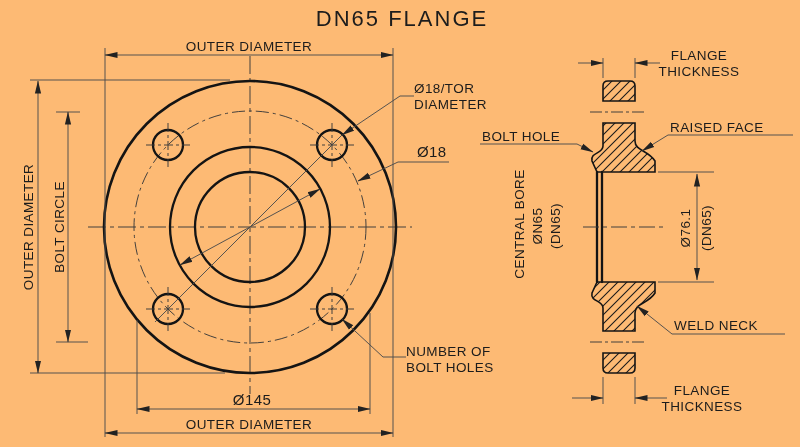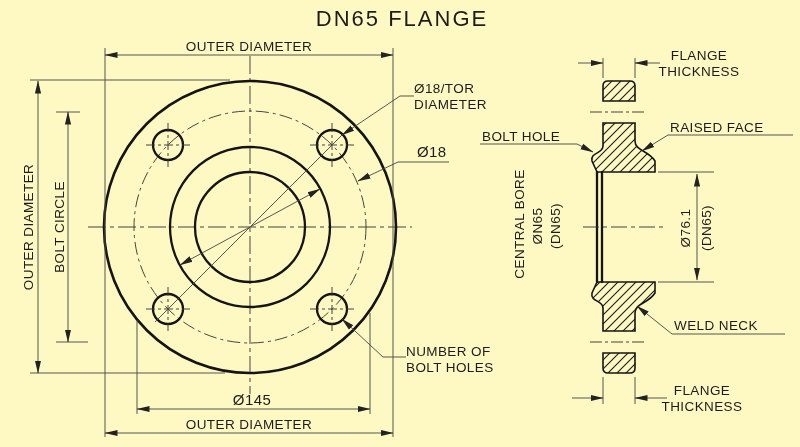--- a/index.html
+++ b/index.html
@@ -1,16 +1,16 @@
 <!DOCTYPE html>
 <html><head>
 <meta charset="utf-8">
 <style>
   html,body{margin:0;padding:0;background:#fff;}
-  .frame{position:relative;width:800px;height:447px;background:#fef9c3;overflow:hidden;
+  .frame{position:relative;width:800px;height:447px;background:#fdba74;overflow:hidden;
          font-family:"Liberation Sans",sans-serif;}
   svg{display:block;}
   svg text{font-family:"Liberation Sans",sans-serif;fill:#1c1c1c;letter-spacing:.4px;}
   .lbl{font-size:13.5px;}
   .lbl-big{font-size:15px;}
   .title{font-size:22px;letter-spacing:2px;}
   .outline{fill:none;stroke:#141414;stroke-width:2.3;stroke-linecap:round;}
   .outline-heavy{fill:none;stroke:#141414;stroke-width:2.6;}
   .thin{fill:none;stroke:#4d4d4d;stroke-width:.95;}
   .cline{fill:none;stroke:#3a3a3a;stroke-width:.95;}

